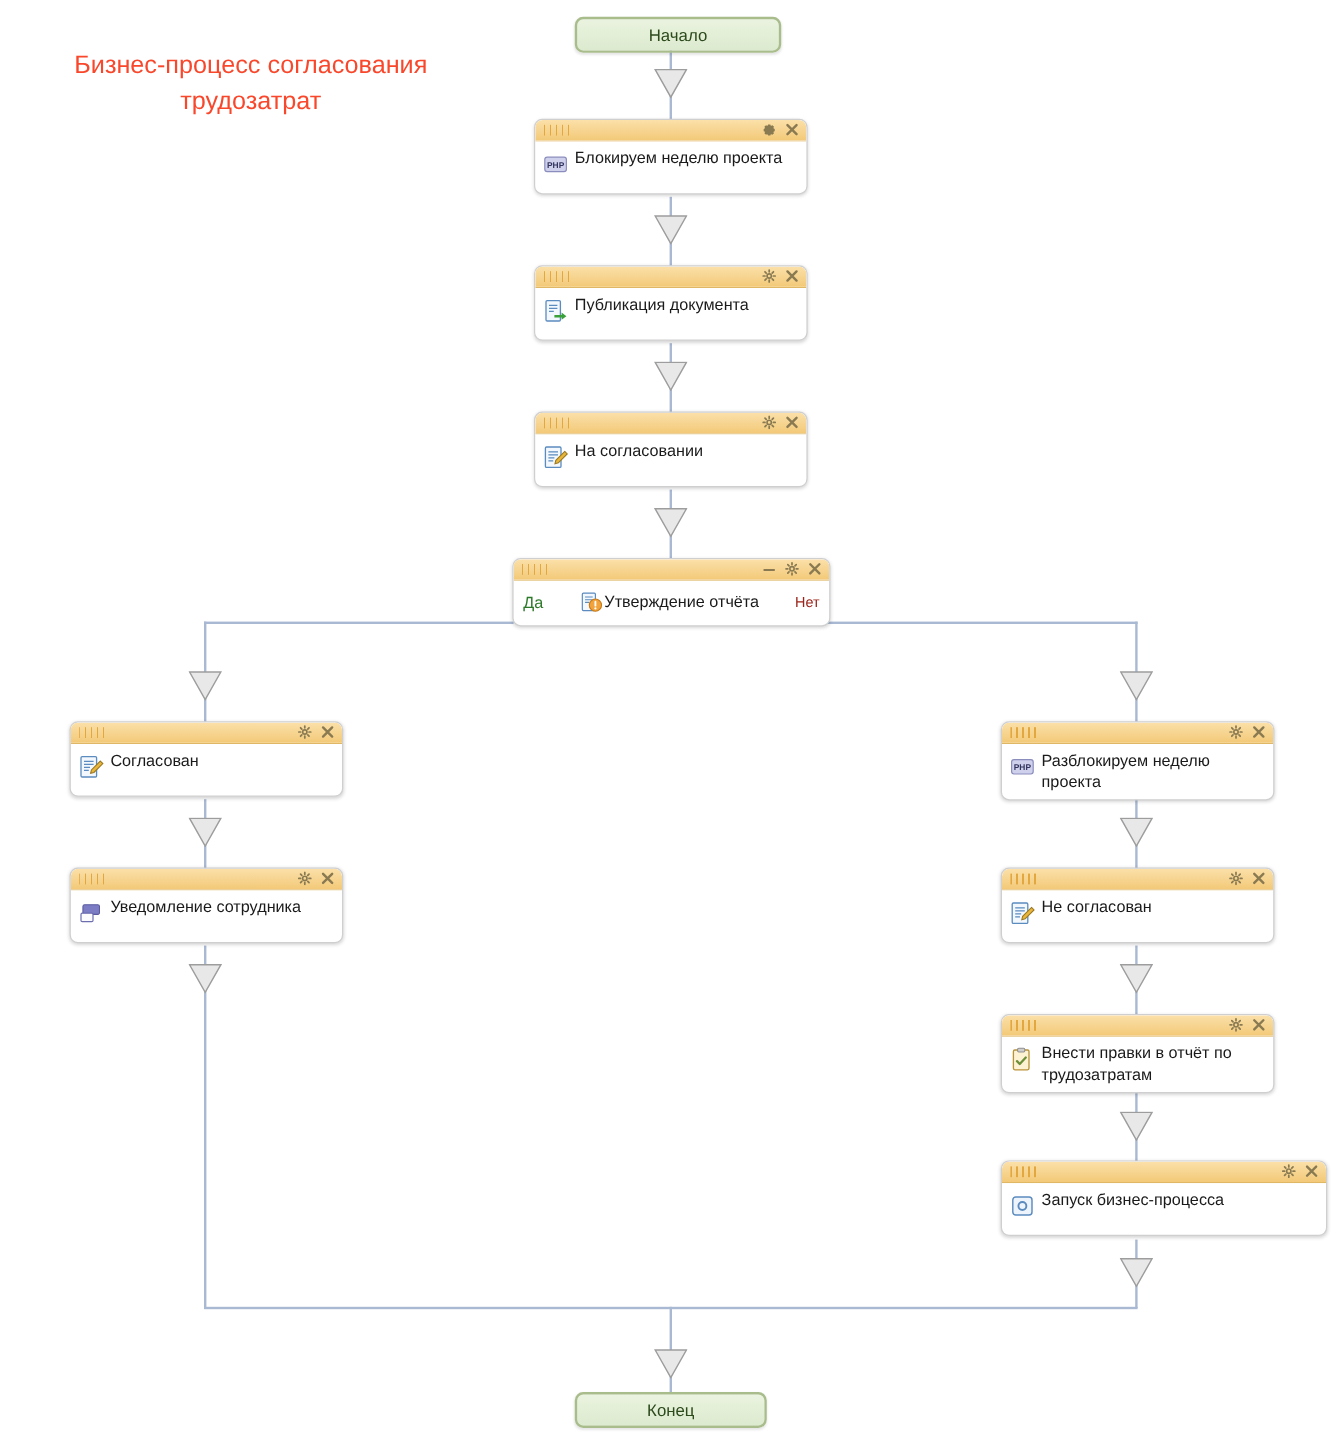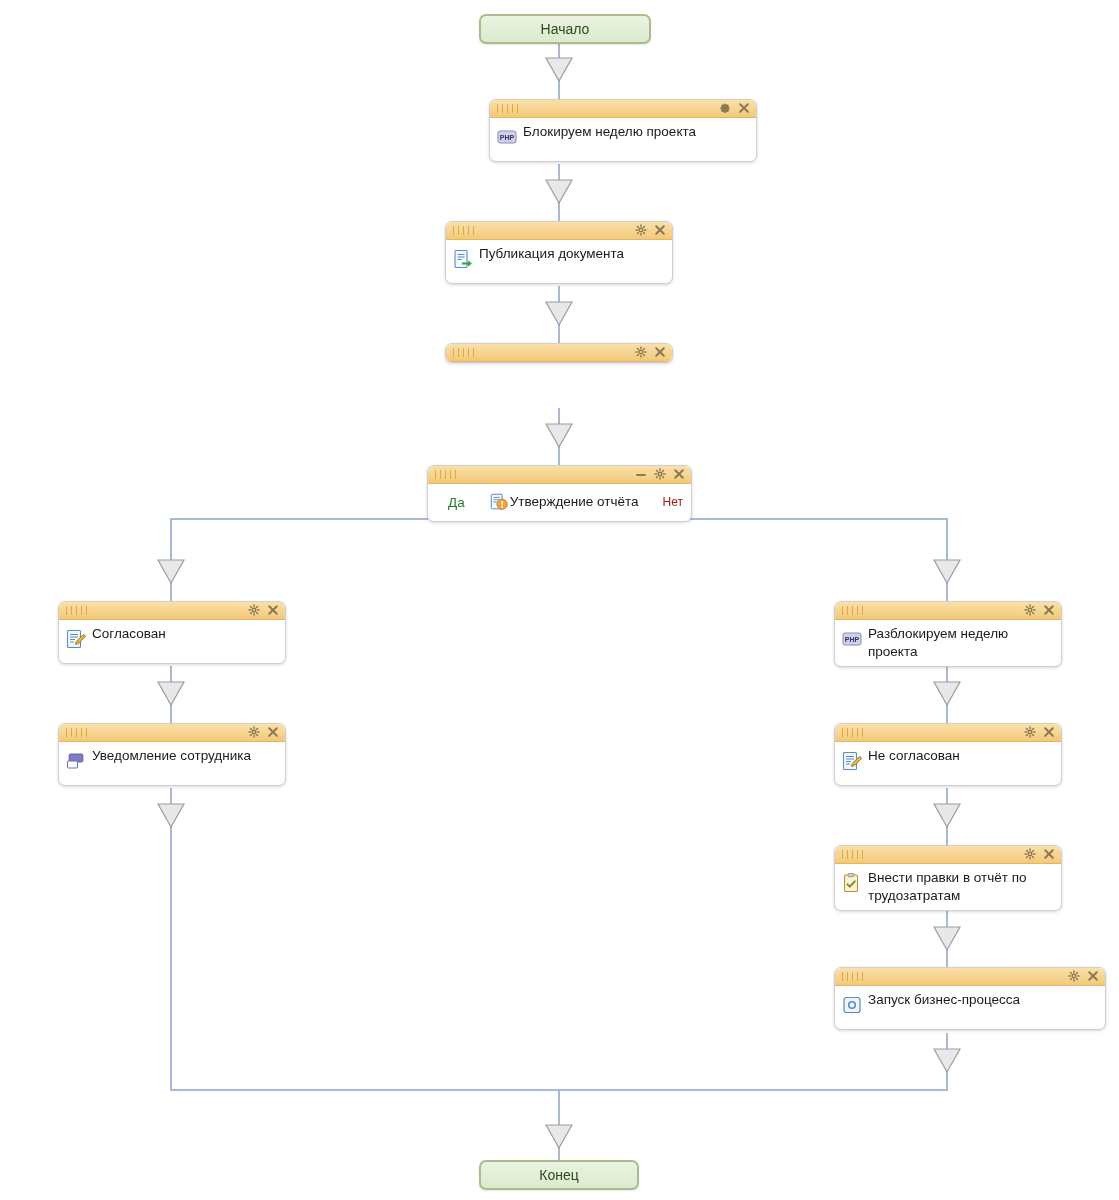--- a/index.html
+++ b/index.html
@@ -124,21 +124,21 @@
   .node-label {
     font-size: 13.5px;
     line-height: 18px;
     color: #1a1a1a;
     padding-top: 1px;
   }
 
   
   .node.decision .node-body {
     align-items: center;
-    padding: 3px 8px 4px 20px;
+    padding: 3px 8px 4px 8px;
     min-height: 30px;
   }
   .dec-yes {
     font-size: 13.5px;
     color: #2c7a29;
     flex: 0 0 auto;
   }
   .dec-no {
     font-size: 12px;
     color: #9a2218;
@@ -152,20 +152,22 @@
     gap: 0px;
   }
   .dec-center .node-icon { margin-top: 0; margin-right: 1px; width: 20px; height: 20px; }
   .dec-center .node-label { padding-top: 0; }
 </style>
 </head>
 <body>
 
 <div id="canvas">
 
+  <div id="diagram-title">Бизнес-процесс согласования
+трудозатрат</div>
 
   <div class="conn v" style="left:558px; top:42px; height:62px;"></div>
 
   <div class="conn v" style="left:558px; top:164px; height:62px;"></div>
 
   <div class="conn v" style="left:558px; top:286px; height:62px;"></div>
 
   <div class="conn v" style="left:558px; top:408px; height:62px;"></div>
 
   <div class="conn h" style="left:170px; top:518px; width:258px;"></div>
@@ -253,21 +255,21 @@
   <div class="arrow-wrap" style="left:545px; top:1124px;">
     <svg width="28" height="25" viewBox="0 0 28 25">
         <polygon points="1,1 27,1 14,24" fill="#e8e8e8" stroke="#9d9d9d" stroke-width="1.2"></polygon>
       </svg>
   </div>
 
   <div class="terminal" style="left:479px; top:14px; width:172px;">
     <span>Начало</span>
   </div>
 
-  <div class="node" style="left:445px; top:99px; width:268px;margin-left:44px;">
+  <div class="node" style="left:445px; top:99px; width:228px;">
     <div class="node-header">
       <span class="grip"></span>
       <span class="hdr-btns">
         <span class="hdr-btn">
           <svg viewBox="0 0 14 14" width="12" height="12">
               <path fill="#8a7a52" d="M7 4.4a2.6 2.6 0 100 5.2 2.6 2.6 0 000-5.2zm0 4a1.4 1.4 0 110-2.8 1.4 1.4 0 010 2.8z"></path>
               <path fill="#8a7a52" d="M12.4 7.9l-1-.3a4.6 4.6 0 00-.3-.8l.6-.9-1.6-1.6-.9.6a4.6 4.6 0 00-.8-.3l-.3-1H5.9l-.3 1a4.6 4.6 0 00-.8.3l-.9-.6L2.3 5.9l.6.9a4.6 4.6 0 00-.3.8l-1 .3v2.2l1 .3c.08.28.18.55.3.8l-.6.9 1.6 1.6.9-.6c.25.12.52.22.8.3l.3 1h2.2l.3-1c.28-.08.55-.18.8-.3l.9.6 1.6-1.6-.6-.9c.12-.25.22-.52.3-.8l1-.3z" transform="translate(0,-1.6) scale(1)"></path>
             </svg>
         </span>
         <span class="hdr-btn">
@@ -326,20 +328,30 @@
               <circle cx="7" cy="7" r="2.1" fill="none" stroke="#8a7a52" stroke-width="1.6"></circle>
               <path stroke="#8a7a52" stroke-width="1.7" stroke-linecap="round" d="M7 1.2v1.7M7 11.1v1.7M1.2 7h1.7M11.1 7h1.7M2.9 2.9l1.2 1.2M9.9 9.9l1.2 1.2M11.1 2.9L9.9 4.1M4.1 9.9l-1.2 1.2"></path>
             </svg>
         </span>
         <span class="hdr-btn">
           <svg viewBox="0 0 12 12" width="12" height="12">
               <path stroke="#8a7a52" stroke-width="2" stroke-linecap="round" d="M2.2 2.2L9.8 9.8M9.8 2.2L2.2 9.8"></path>
             </svg>
         </span>
       </span>
+    </div>
+    <div class="node-body">
+      <span class="node-icon">
+        <svg viewBox="0 0 22 22" width="22" height="22">
+          <rect x="2.5" y="2.5" width="13" height="17" rx="1" fill="#f2f8fd" stroke="#5b8bbf" stroke-width="1.1"></rect>
+          <path stroke="#5b8bbf" stroke-width="1" d="M5 6.5h8M5 9h8M5 11.5h5M5 14h4"></path>
+          <path fill="#e8b63a" stroke="#9a7620" stroke-width="0.9" d="M18.6 6.2l2.1 2.1-7.4 7.4-2.8.7.7-2.8z"></path>
+        </svg>
+      </span>
+      <span class="node-label">На согласовании</span>
     </div>
   </div>
 
   <div class="node decision" style="left:427px; top:465px; width:265px;">
     <div class="node-header">
       <span class="grip"></span>
       <span class="hdr-btns">
         <span class="hdr-btn">
           <svg viewBox="0 0 12 12" width="12" height="12">
               <path stroke="#8a7a52" stroke-width="1.8" stroke-linecap="round" d="M2 7h8"></path>

